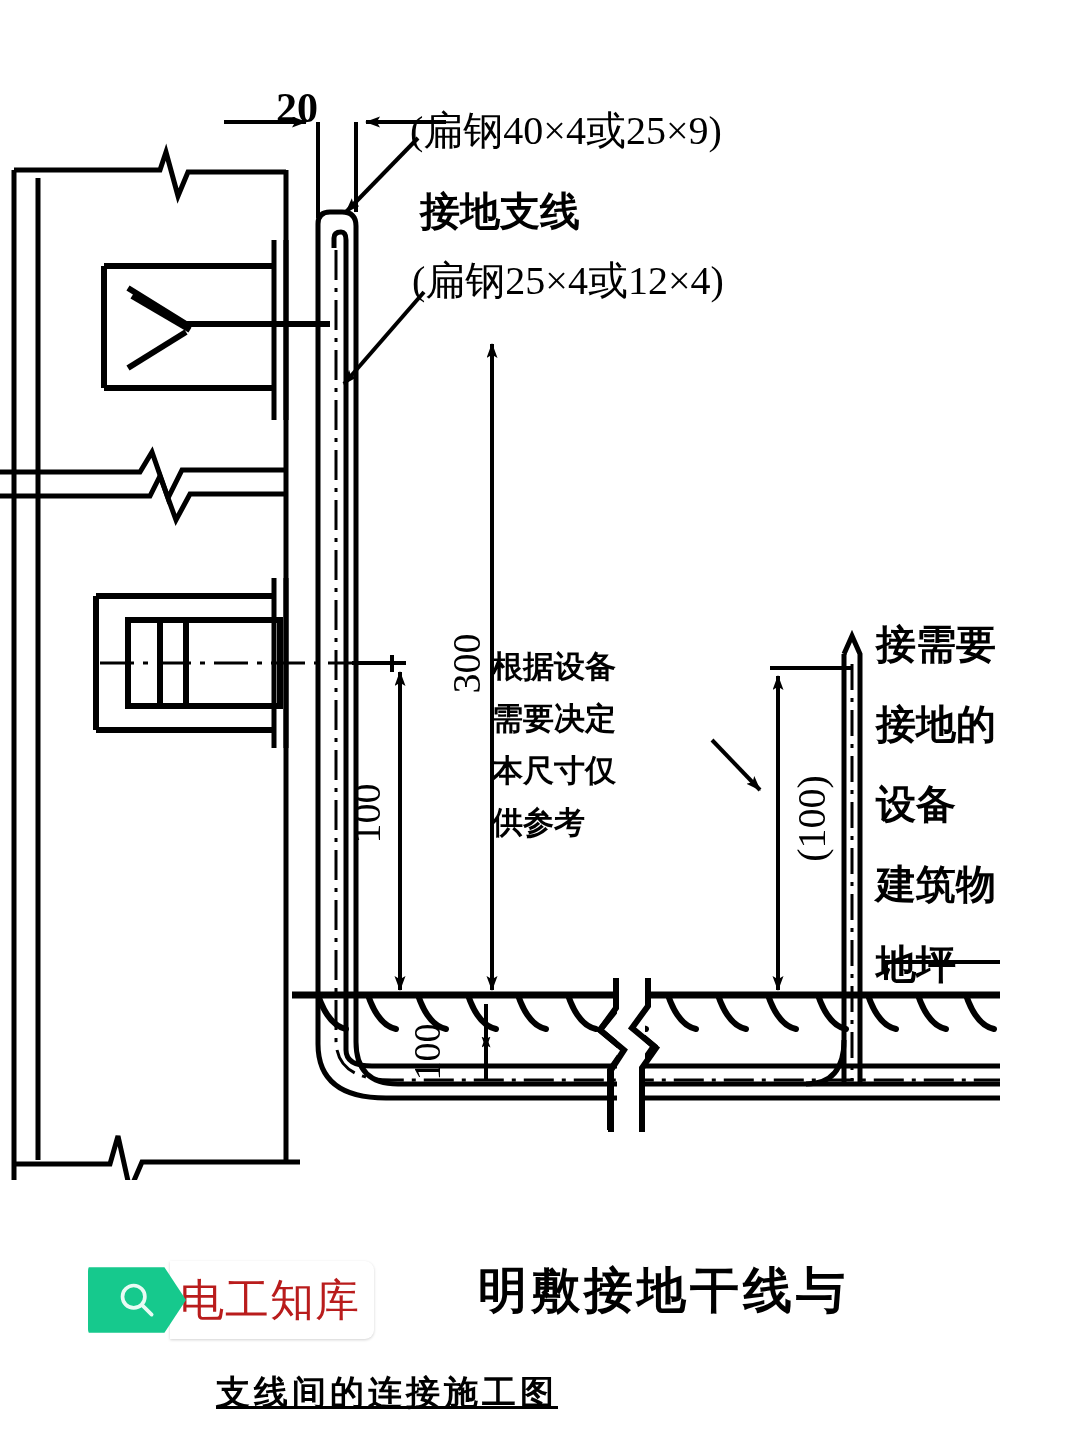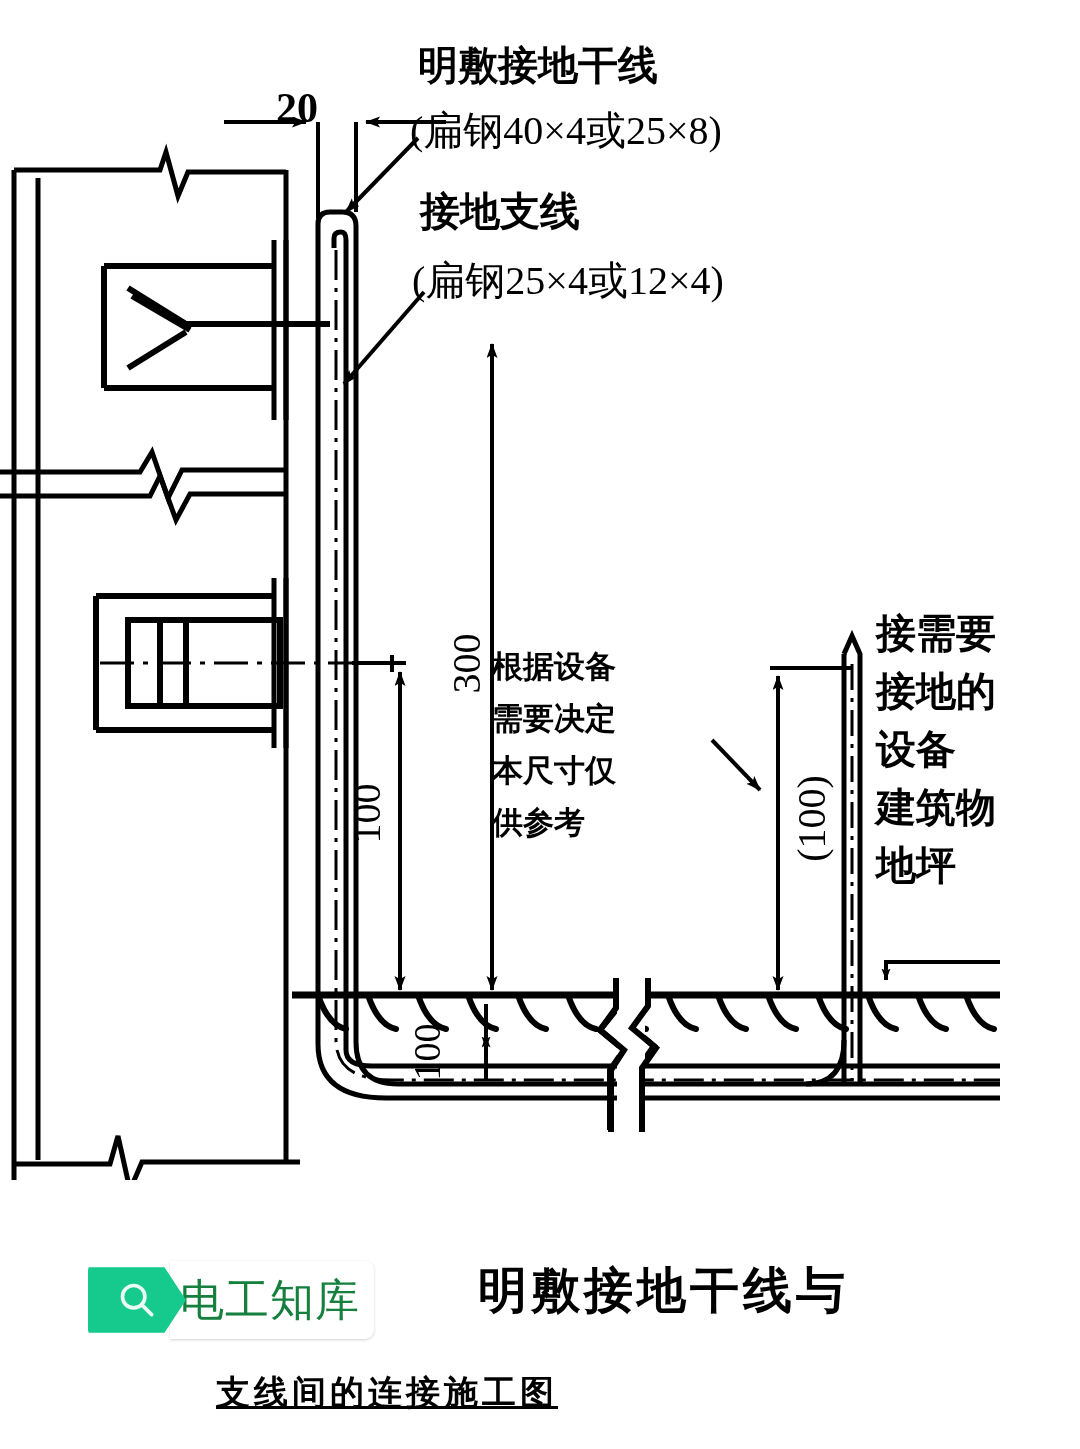--- a/index.html
+++ b/index.html
@@ -25,37 +25,37 @@
   .rot90{transform:rotate(-90deg);}
   #dim-100-left{left:336px;top:790px;font-size:40px;}
   #dim-300{left:436px;top:640px;font-size:40px;}
   #dim-100-bottom{left:398px;top:1030px;font-size:38px;}
   #dim-100-right{left:768px;top:795px;font-size:40px;}
 
   
   #note-center{left:492px;top:640px;font-size:31px;line-height:52px;}
 
   
-  #note-right{left:876px;top:604px;font-size:40px;line-height:58px;}
+  #note-right{left:876px;top:604px;font-size:40px;line-height:80px;}
 
   
   #caption-l1{left:478px;top:1258px;font-size:49px;letter-spacing:4px;text-align:center;}
   #caption-l2{left:216px;top:1370px;font-size:34px;letter-spacing:4px;text-decoration:underline;}
 
   
   #logo{position:absolute;left:88px;top:1261px;height:78px;display:flex;align-items:stretch;}
   #logo-mark{position:relative;width:98px;height:78px;background:var(--brand,#16c98d);
              clip-path:polygon(0 8%,78% 8%,100% 50%,78% 92%,0 92%);
              border-radius:10px 0 0 10px;display:flex;align-items:center;justify-content:center;}
   #logo-mark svg{display:block;}
   #logo-text-box{background:#ffffff;display:flex;align-items:center;padding:0 14px 0 10px;
                  border-radius:0 9px 9px 0;box-shadow:0 1px 3px rgba(0,0,0,.18);
                  margin-left:-16px;}
   #logo-text{font-size:44px;font-family:"DejaVu Sans","Liberation Sans",sans-serif;
-             color:#15803d;letter-spacing:1px;}
+             color:#b91c1c;letter-spacing:1px;}
 </style>
 </head>
 <body>
 
 <div id="stage">
 
   <svg id="svgdiagram" viewBox="0 0 1080 1180">
     <defs>
       <marker id="ah" markerWidth="16" markerHeight="16" refX="14" refY="5.5" orient="auto" markerUnits="userSpaceOnUse">
         <path d="M0,0 L15,5.5 L0,11 L3.2,5.5 Z" fill="#000"></path>
@@ -221,23 +221,22 @@
         <path d="M1000,962 L886,962 L886,980" marker-end="url(#ahs)"></path>
       </g>
 
       <g stroke-width="4">
         <path d="M392,655 L392,672"></path>
       </g>
 
     </g>
   </svg>
 
-  <div class="lbl cn anno" id="anno-main-title">明敷接地干线</div>
-
-  <div class="lbl anno" id="anno-main-spec">(扁钢40×4或25×8)</div>
+
+  <div class="lbl anno" id="anno-main-spec">(扁钢40×4或25×9)</div>
 
   <div class="lbl cn anno" id="anno-branch-title">接地支线</div>
 
   <div class="lbl anno" id="anno-branch-spec">(扁钢25×4或12×4)</div>
 
   <div class="lbl num" id="dim-20">20</div>
 
   <div class="lbl num rot90" id="dim-100-left">100</div>
 
   <div class="lbl num rot90" id="dim-300">300</div>

